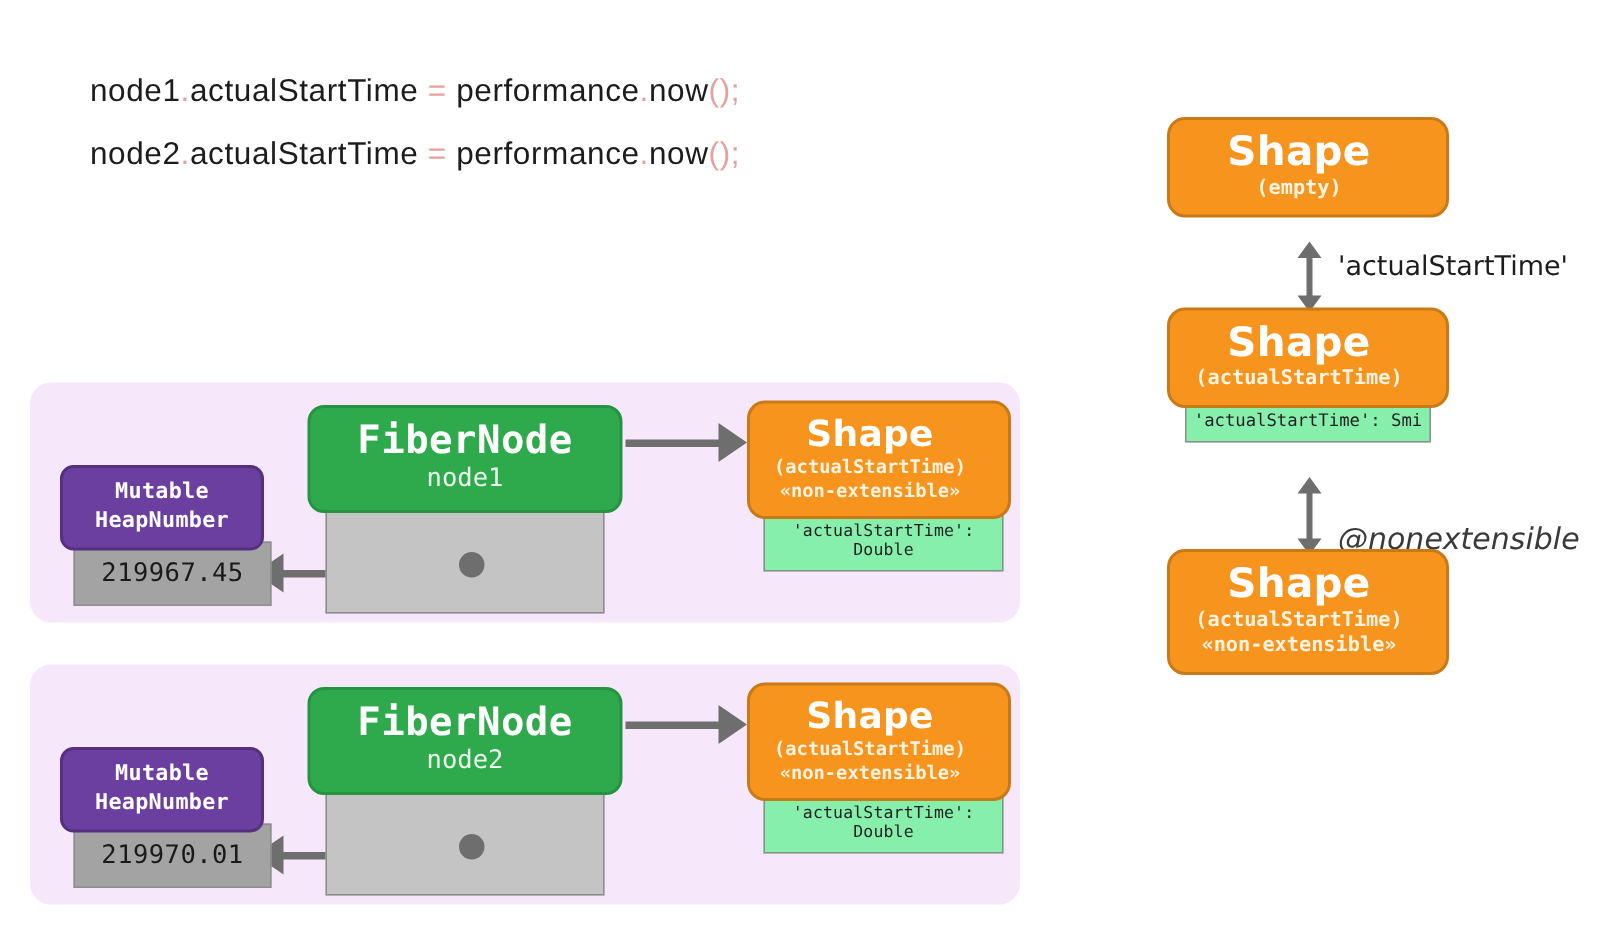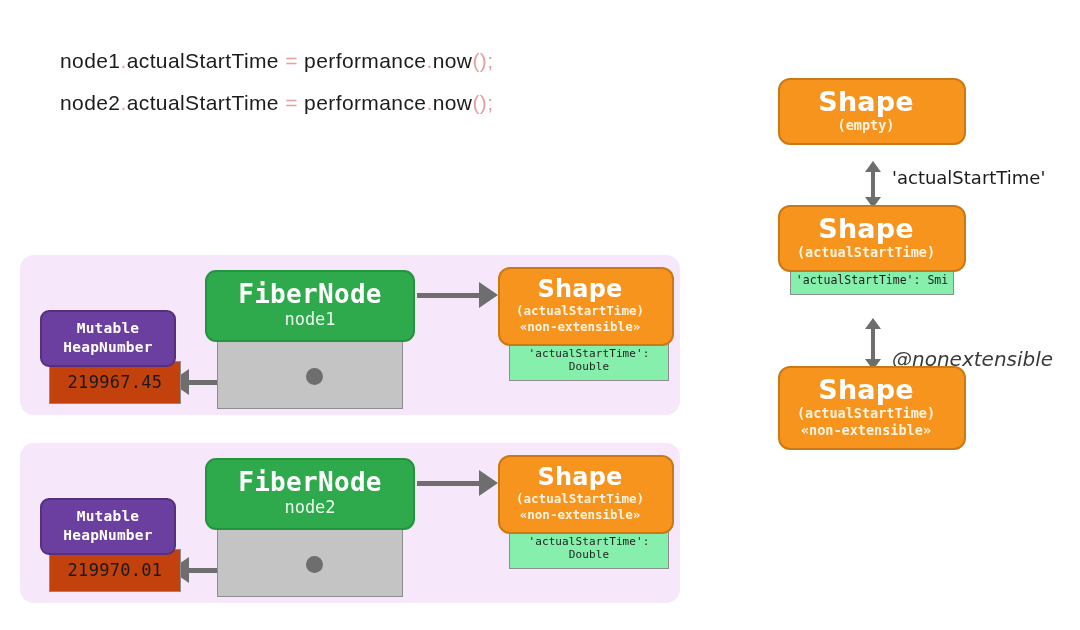--- a/index.html
+++ b/index.html
@@ -59,21 +59,21 @@
     padding: 7px 0 8px 0;
     letter-spacing: 0.2px;
   }
   .heap-value {
     position: relative;
     top: -6px;
     left: 9px;
     z-index: 1;
     width: 132px;
     box-sizing: border-box;
-    background: #c2410c;
+    background: #a3a3a3;
     border: 1px solid #8d8d8d;
     color: #1a1a1a;
     font-family: "DejaVu Sans Mono", monospace;
     font-size: 17px;
     text-align: center;
     padding: 10px 0 11px 0;
     letter-spacing: 0.3px;
   }
 
   

